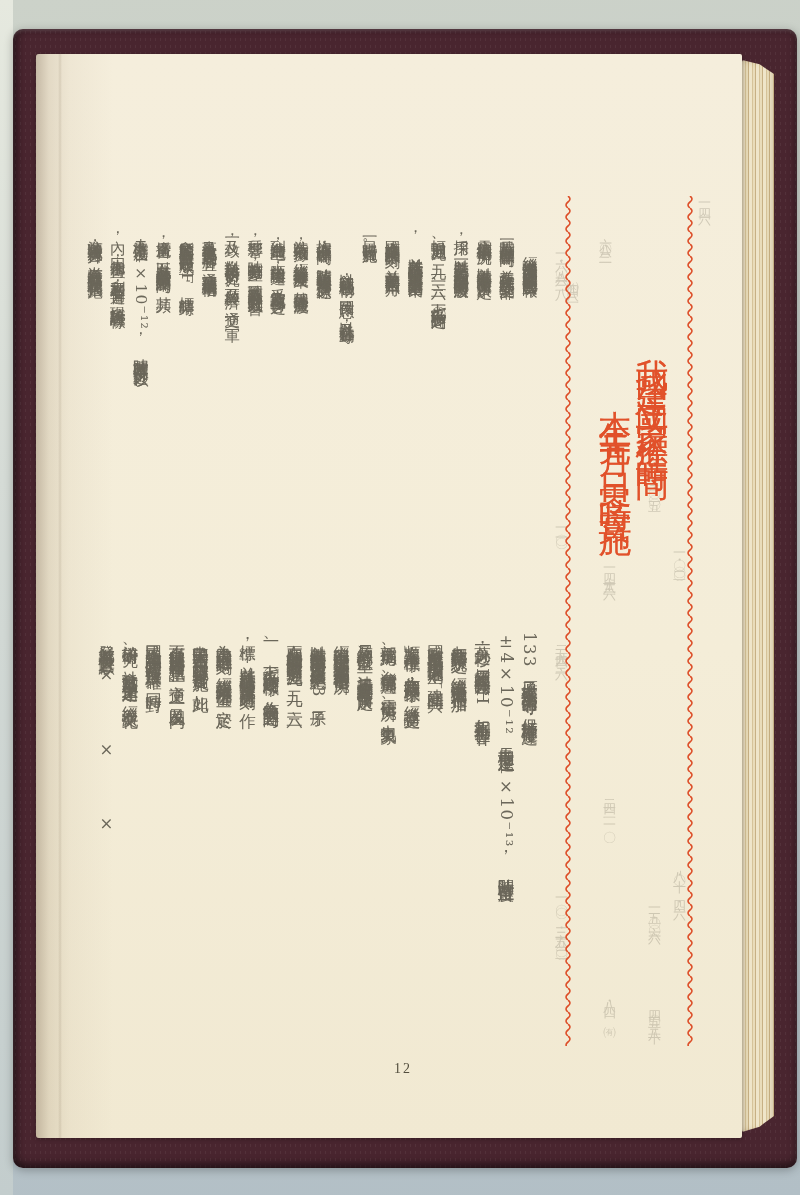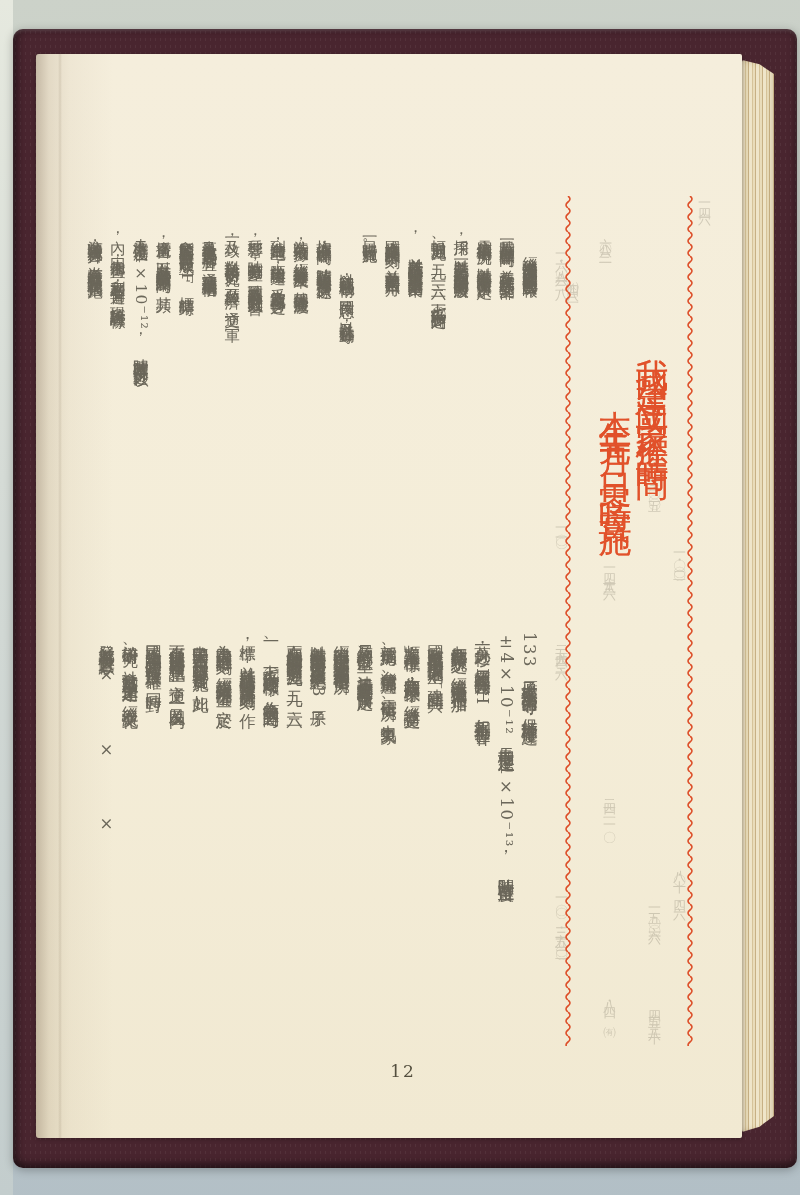--- a/index.html
+++ b/index.html
@@ -55,21 +55,21 @@
     text-shadow:0 0 .5px rgba(225,81,42,.6); }
   .red-col.first  { right:18px; top:136px; }
   .red-col.second { left:24px;  top:188px; }
 
   
   .bleed { position:absolute; writing-mode:vertical-rl; text-orientation:mixed;
     color:#756f5e; opacity:.28; filter:blur(.4px); font-size:13px; letter-spacing:3.5px;
     white-space:nowrap; }
 
   .page-number { position:absolute; left:347px; top:1007px; width:40px; text-align:center;
-    font-size:17px; letter-spacing:2px; color:#534e3e; }
+    font-size:14px; letter-spacing:2px; color:#534e3e;font-family:Liberation Serif, serif; }
 </style>
 </head>
 <body>
 
 <div class="scene">
   <div class="side-light"></div>
   <div class="book-cover"></div>
   <div class="page-stack"></div>
 
   <div class="page">

